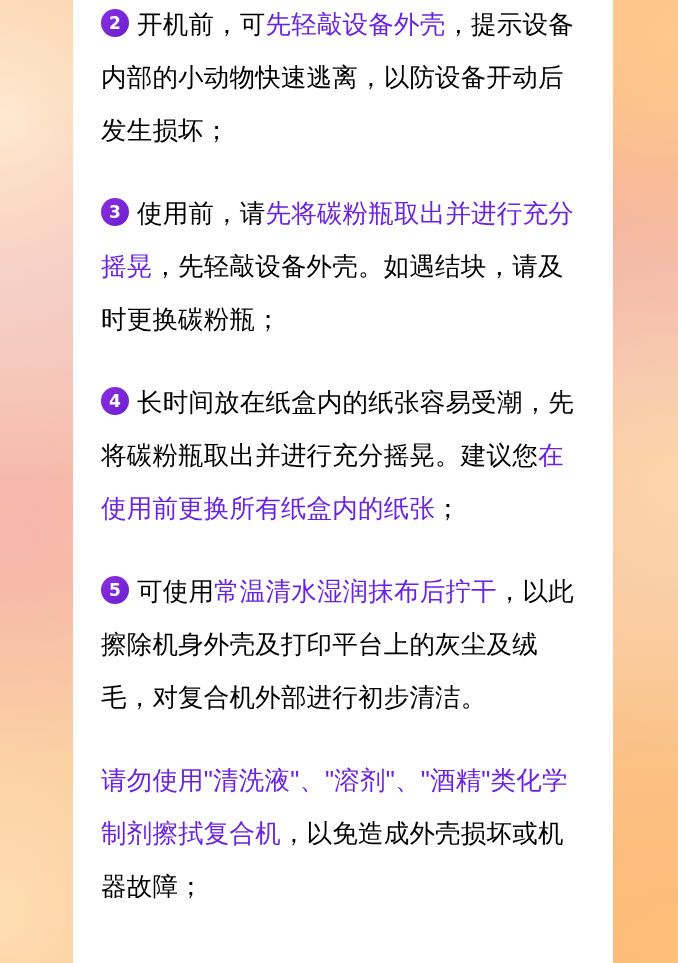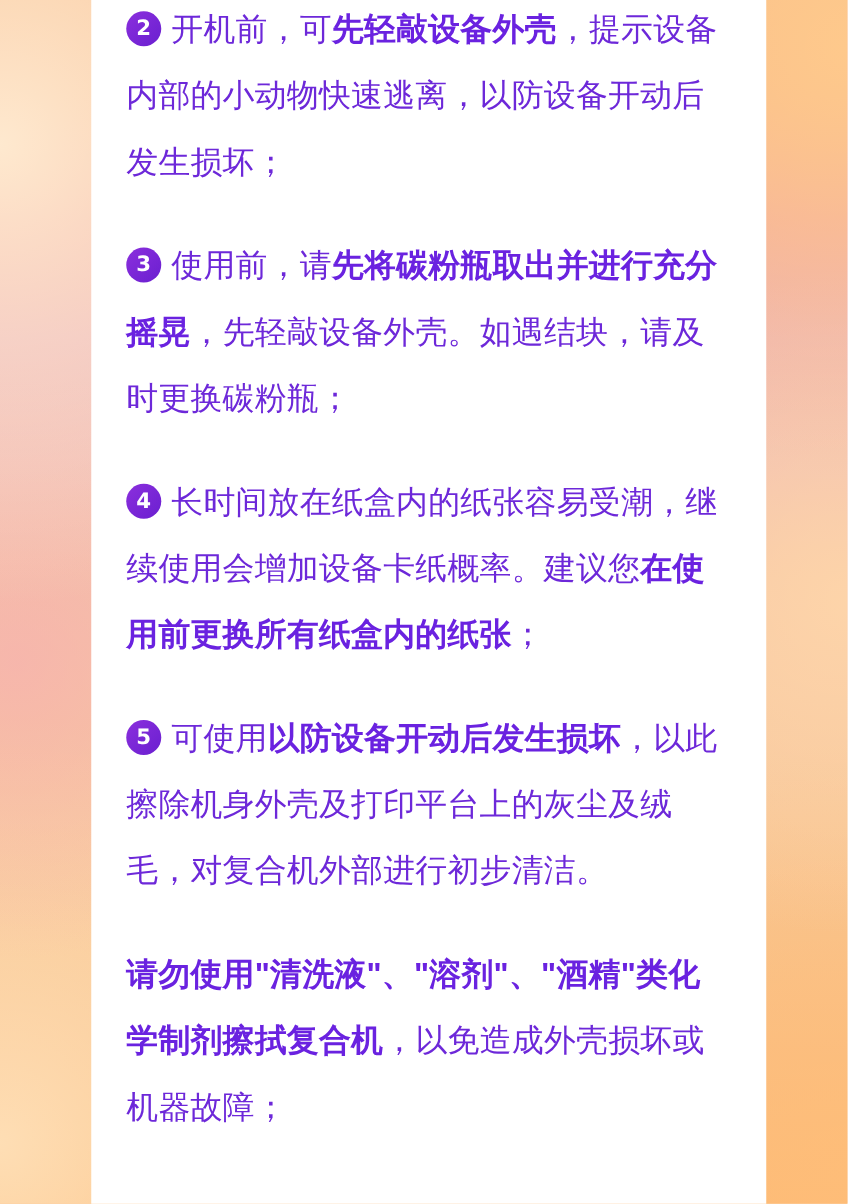--- a/index.html
+++ b/index.html
@@ -83,24 +83,24 @@
     color: #ffffff;
     font-size: 17px;
     text-align: center;
     vertical-align: 4px;
     margin-right: 8px;
     font-family: "DejaVu Sans", sans-serif;
     font-weight: bold;
   }
   .hl {
     color: #6a22e0;
-    font-weight: bold;
+    font-weight: normal;
   }
   .plain {
-    color: #6d28d9;
+    color: #000000;
   }
   .gap-lg {
     margin-top: 34px;
   }
   .block-first {
     padding-top: 14px;
   }
 </style>
 </head>
 <body>
@@ -111,25 +111,25 @@
 
       <p class="para block-first">
         <span class="num">2</span><span class="plain">开机前，可</span><span class="hl">先轻敲设备外壳</span><span class="plain">，提示设备内部的小动物快速逃离，以防设备开动后发生损坏；</span>
       </p>
 
       <p class="para gap-lg">
         <span class="num">3</span><span class="plain">使用前，请</span><span class="hl">先将碳粉瓶取出并进行充分摇晃</span><span class="plain">，先轻敲设备外壳。如遇结块，请及时更换碳粉瓶；</span>
       </p>
 
       <p class="para gap-lg">
-        <span class="num">4</span><span class="plain">长时间放在纸盒内的纸张容易受潮，继续使用会增加设备卡纸概率。建议您</span><span class="hl">在使用前更换所有纸盒内的纸张</span><span class="plain">；</span>
+        <span class="num">4</span><span class="plain">长时间放在纸盒内的纸张容易受潮，先将碳粉瓶取出并进行充分摇晃。建议您</span><span class="hl">在使用前更换所有纸盒内的纸张</span><span class="plain">；</span>
       </p>
 
       <p class="para gap-lg">
-        <span class="num">5</span><span class="plain">可使用</span><span class="hl">以防设备开动后发生损坏</span><span class="plain">，以此擦除机身外壳及打印平台上的灰尘及绒毛，对复合机外部进行初步清洁。</span>
+        <span class="num">5</span><span class="plain">可使用</span><span class="hl">常温清水湿润抹布后拧干</span><span class="plain">，以此擦除机身外壳及打印平台上的灰尘及绒毛，对复合机外部进行初步清洁。</span>
       </p>
 
       <p class="para gap-lg">
         <span class="hl">请勿使用"清洗液"、"溶剂"、"酒精"类化学制剂擦拭复合机</span><span class="plain">，以免造成外壳损坏或机器故障；</span>
       </p>
 
     </div>
   </div>
 </div>
 

